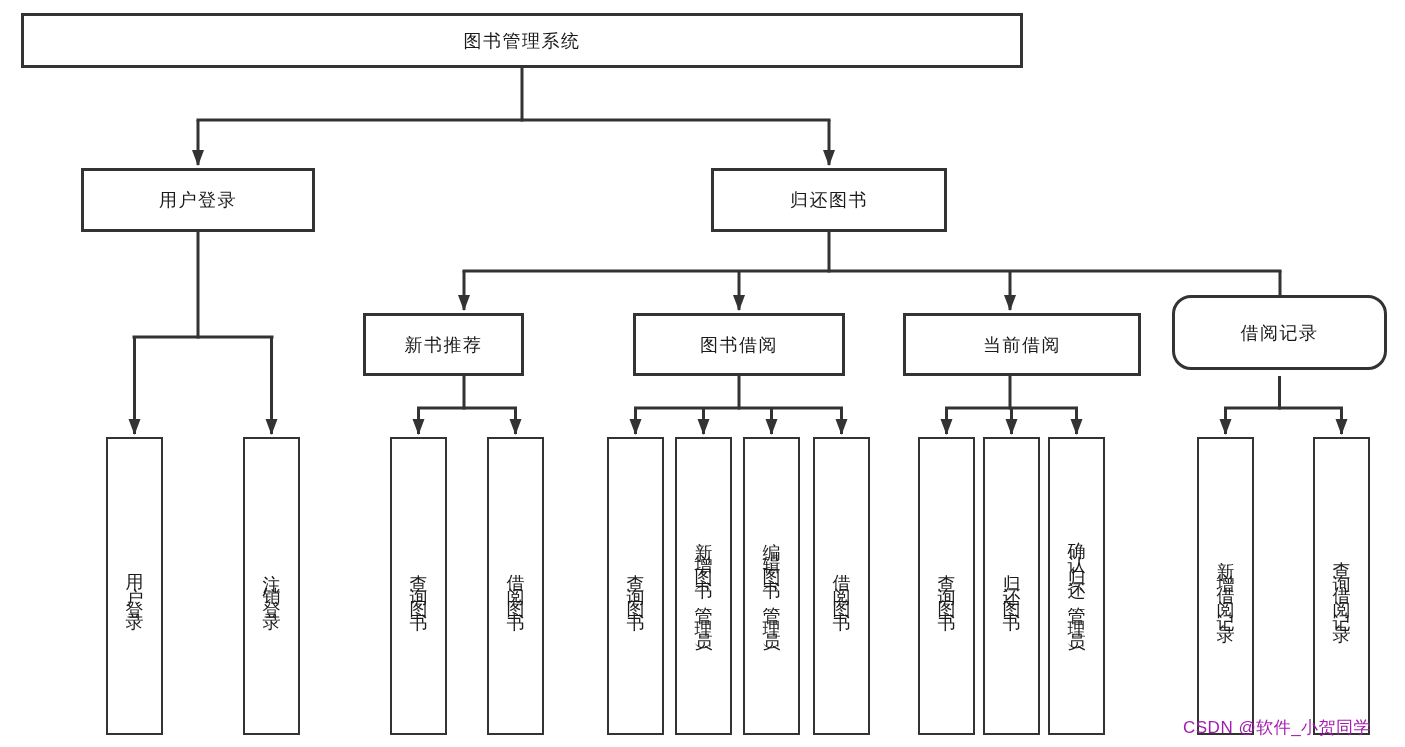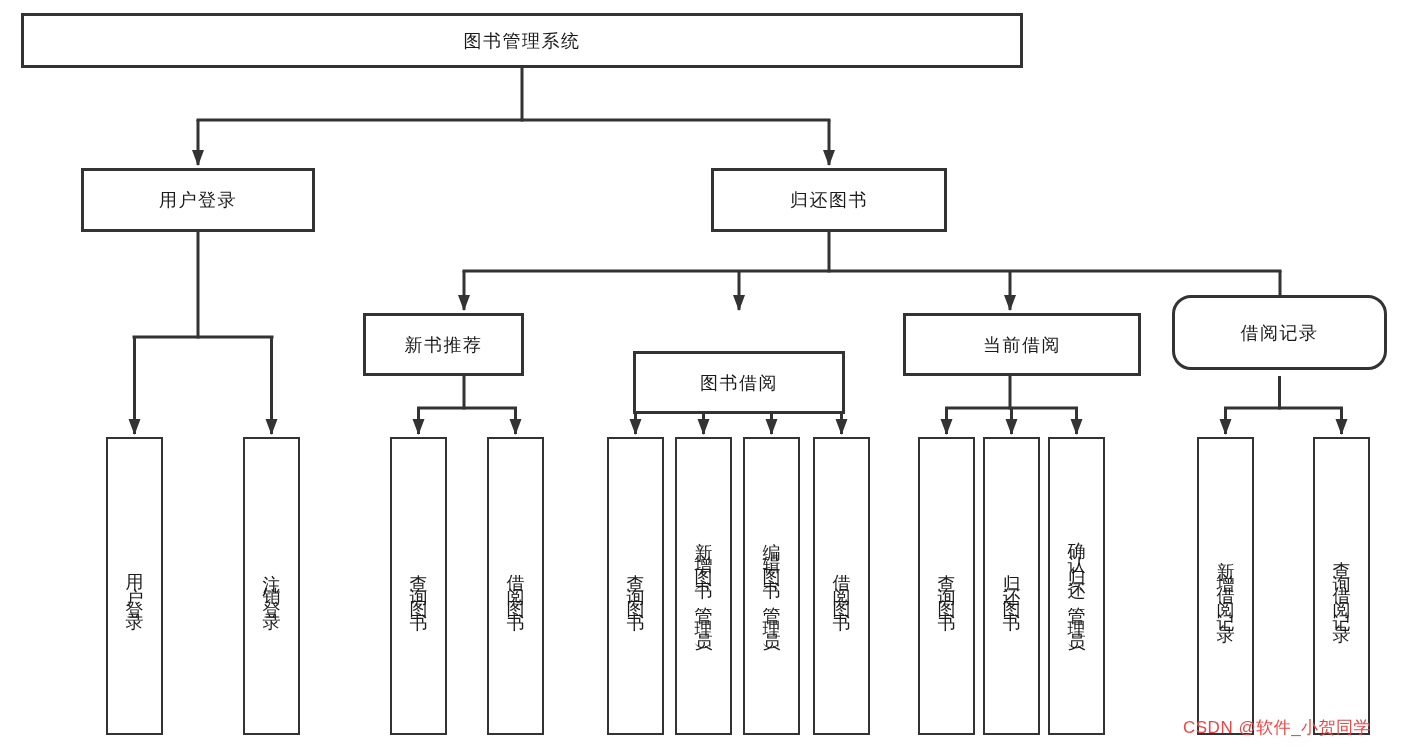--- a/index.html
+++ b/index.html
@@ -39,21 +39,21 @@
     font-size: 18px;
     letter-spacing: 13px;
     line-height: 1;
     color: #1a1a1a;
   }
   .watermark {
     position: absolute;
     left: 1183px;
     top: 716px;
     font-size: 17px;
-    color: #ef4444;
+    color: #a21caf;
     white-space: nowrap;
     z-index: 10;
     letter-spacing: 0.5px;
   }
 </style>
 </head>
 <body>
 
 <div class="canvas">
 
@@ -111,21 +111,21 @@
       <line x1="1341.5" y1="408" x2="1341.5" y2="434" marker-end="url(#arr)"></line>
     </g>
   </svg>
 
   <div class="node hnode" style="left:21px; top:13px; width:1002px; height:55px;">图书管理系统</div>
 
   <div class="node hnode" style="left:81px; top:168px; width:234px; height:64px;">用户登录</div>
   <div class="node hnode" style="left:711px; top:168px; width:236px; height:64px;">归还图书</div>
 
   <div class="node hnode" style="left:363px; top:313px; width:161px; height:63px;">新书推荐</div>
-  <div class="node hnode" style="left:633px; top:313px; width:212px; height:63px;margin-top:38px;">图书借阅</div>
+  <div class="node hnode" style="left:633px; top:313px; width:212px; height:63px;">图书借阅</div>
   <div class="node hnode" style="left:903px; top:313px; width:238px; height:63px;">当前借阅</div>
   <div class="node hnode" style="left:1172px; top:295px; width:215px; height:75px;border-radius:19px;">借阅记录</div>
 
   <div class="node leaf" style="left:106px; top:437px; width:57px; height:298px;">
     <span class="vtext">用户登录</span>
   </div>
   <div class="node leaf" style="left:243px; top:437px; width:57px; height:298px;">
     <span class="vtext">注销登录</span>
   </div>
 

